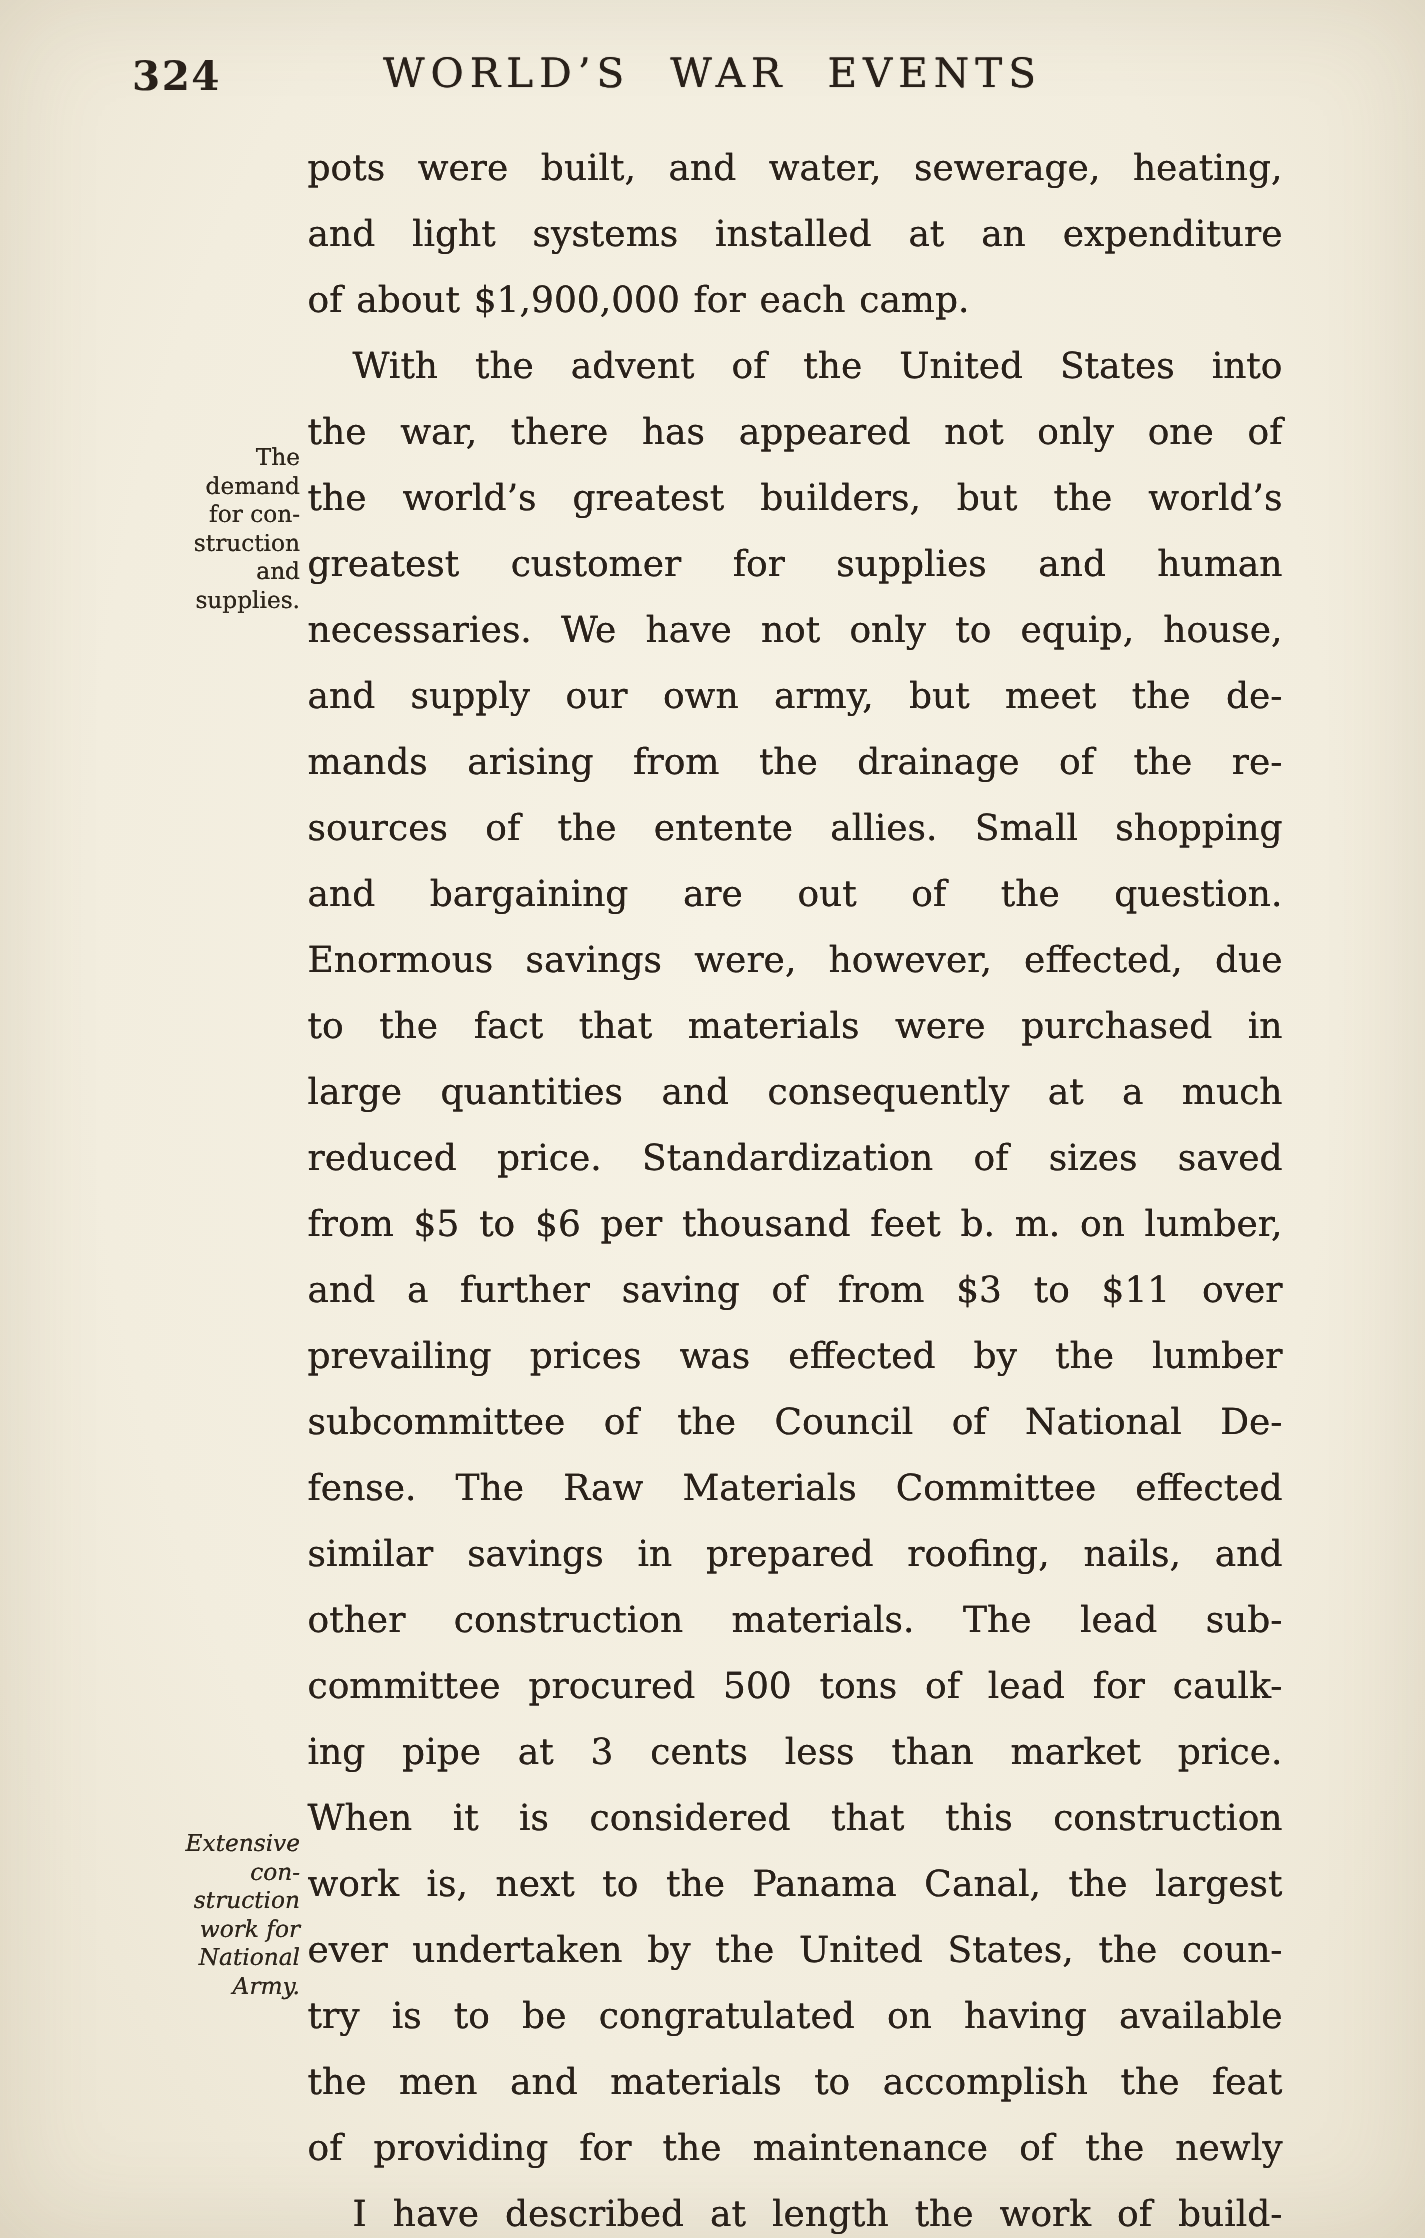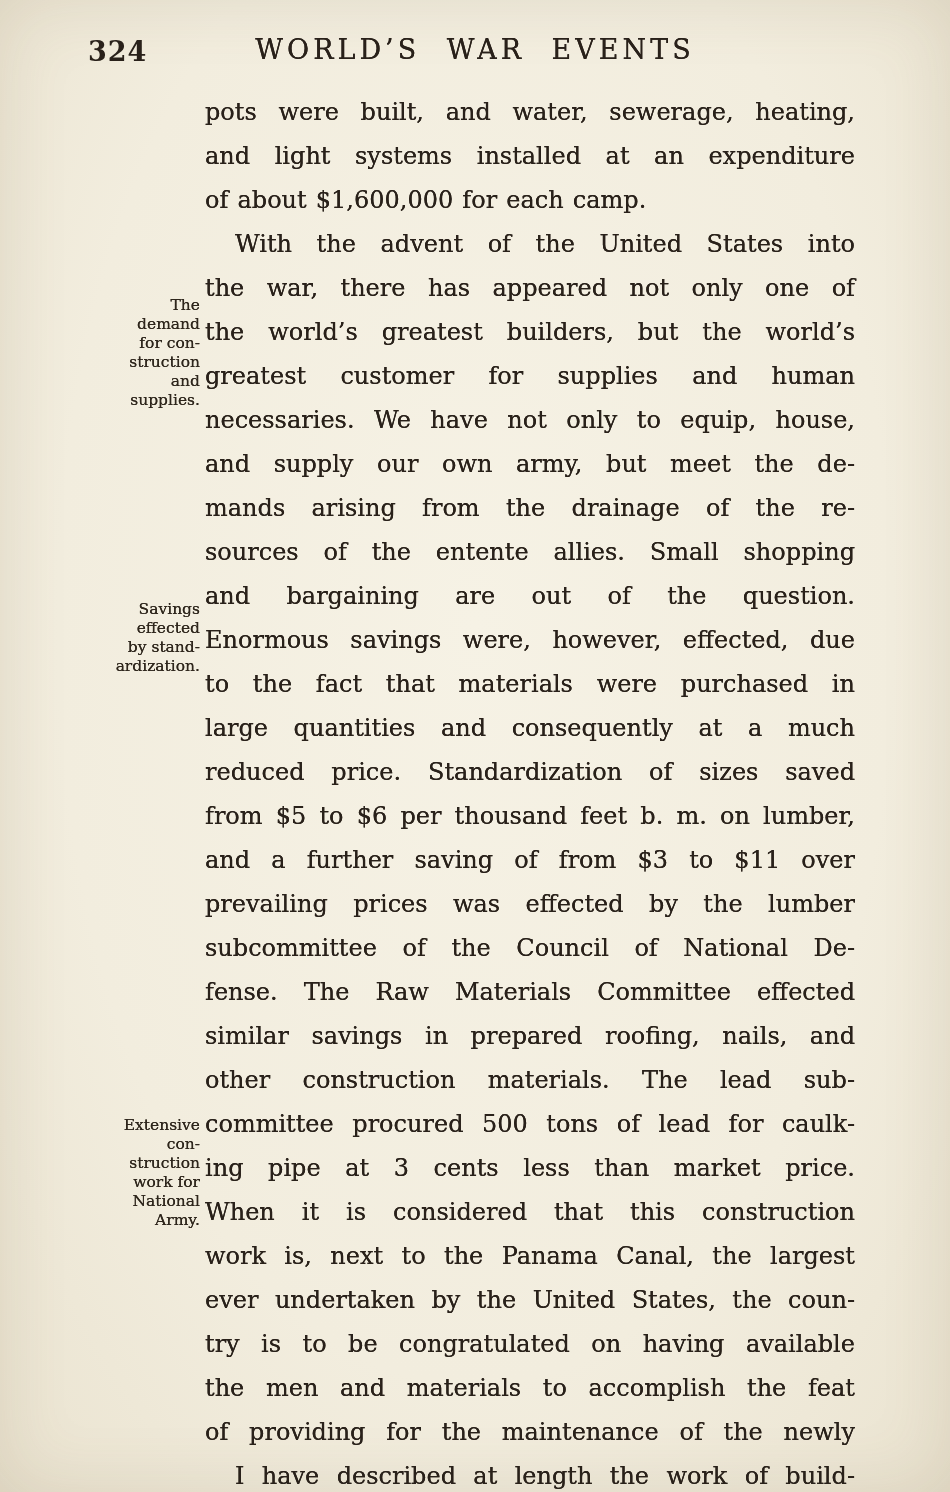--- a/index.html
+++ b/index.html
@@ -80,38 +80,34 @@
 
   <div class="header-title">WORLD’S WAR EVENTS</div>
 
   <div class="margin-note" style="top: 296px;">The
 demand
 for con-
 struction
 and
 supplies.</div>
 
-  <div class="margin-note" style="top: 600px;">Savings
-effected
-by stand-
-ardization.</div>
 
-  <div class="margin-note" style="top: 1116px;">Extensive
+  <div class="margin-note" style="top: 1220px; font-style: italic;">Extensive
 con-
 struction
 work for
 National
 Army.</div>
 
   <div class="body-col">
 
     <div class="para">
       <div class="para-lines">pots were built, and water, sewerage, heating,
 and light systems installed at an expenditure</div>
-      <div class="para-last">of about $1,600,000 for each camp.</div>
+      <div class="para-last">of about $1,900,000 for each camp.</div>
     </div>
 
     <div class="para indent">
       <div class="para-lines">With the advent of the United States into
 the war, there has appeared not only one of
 the world’s greatest builders, but the world’s
 greatest customer for supplies and human
 necessaries. We have not only to equip, house,
 and supply our own army, but meet the de-
 mands arising from the drainage of the re-

